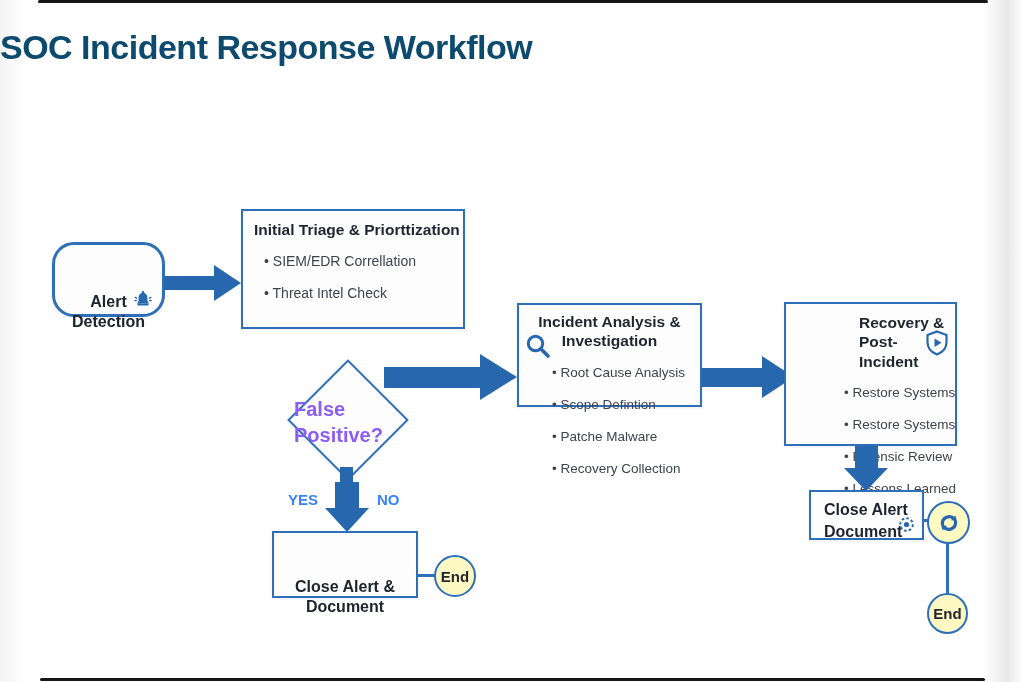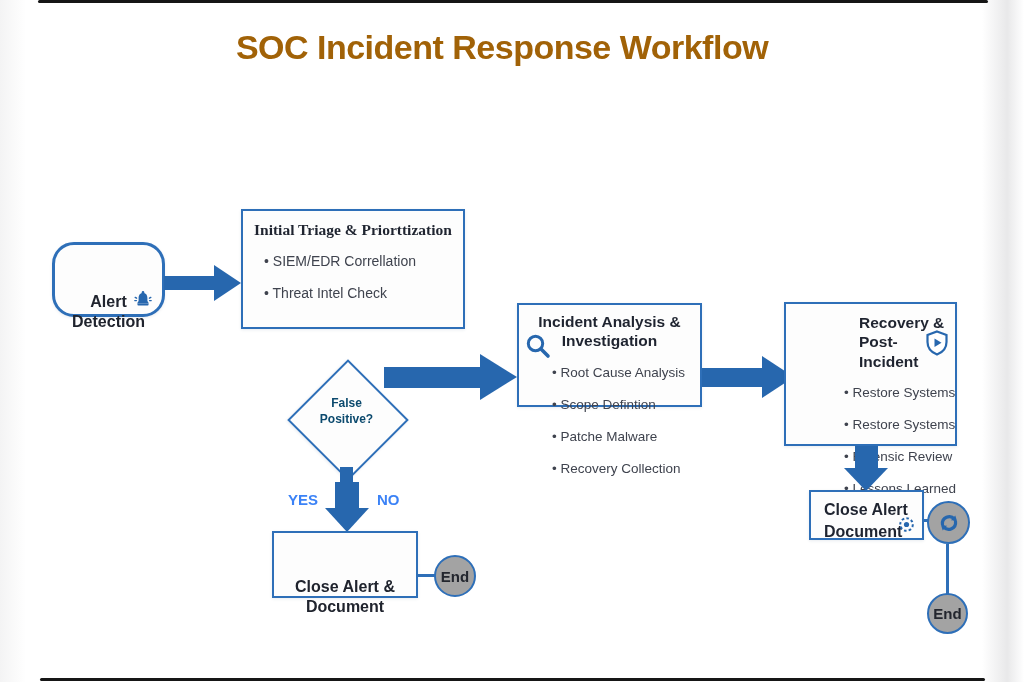--- a/index.html
+++ b/index.html
@@ -11,50 +11,50 @@
   .stage{position:absolute;inset:0;}
   
   .frame-top{position:absolute;left:38px;top:0;width:950px;height:3px;background:#161616;border-radius:2px;}
   .frame-bottom{position:absolute;left:40px;top:678px;width:945px;height:3px;background:#161616;border-radius:2px;}
   .edge-right{position:absolute;right:0;top:0;width:42px;height:682px;
     background:linear-gradient(to right,rgba(220,220,220,0) 0%,rgba(214,214,216,.55) 60%,rgba(255,255,255,1) 100%);}
   .edge-left{position:absolute;left:0;top:0;width:26px;height:682px;
     background:linear-gradient(to left,rgba(228,228,228,0) 0%,rgba(222,222,224,.35) 100%);}
 
   .diagram-title{
-    position:absolute;left:0;top:28px;width:1004px;text-align:center;
-    font-size:34px;font-weight:800;color:#a16207;letter-spacing:-.5px;
+    position:absolute;left:0;top:28px;width:1004px;
+    font-size:34px;font-weight:800;color:#0c4a6e;letter-spacing:-.5px;
   }
 
   .node{position:absolute;background:#fdfdfd;border:2.5px solid #2e6fb8;box-sizing:border-box;
     box-shadow:0 1px 3px rgba(40,70,110,.10);}
   .rounded{border-radius:22px;border-width:3px;}
 
   .node-label-center{display:flex;align-items:center;justify-content:center;height:100%;
     text-align:center;font-weight:700;color:#20242e;white-space:pre-line;line-height:1.25;margin-top:32px;}
 
   .box-title{font-weight:700;color:#1f2430;font-size:15.5px;line-height:1.25;white-space:pre-line;}
   .bullets{font-size:13.5px;color:#3f434e;line-height:20px;}
   .bullet-line{white-space:nowrap;margin-top:12px;}
   .bullet-line::before{content:"•  ";color:#3f434e;}
 
-  .circle{position:absolute;border:2.5px solid #2e6fb8;border-radius:50%;background:#a3a3a3;
+  .circle{position:absolute;border:2.5px solid #2e6fb8;border-radius:50%;background:#fef9c3;
     box-sizing:border-box;display:flex;align-items:center;justify-content:center;}
   .end-text{font-weight:700;font-size:15px;color:#23262e;}
 
   .shaft{position:absolute;background:#2767ae;}
   .head-right{position:absolute;width:0;height:0;border-top:solid transparent;border-bottom:solid transparent;border-left:solid #2767ae;}
   .head-down{position:absolute;width:0;height:0;border-left:solid transparent;border-right:solid transparent;border-top:solid #2767ae;}
   .conn{position:absolute;background:#2e6fb8;}
 
   .diamond-shape{position:absolute;left:305px;top:377px;width:82px;height:82px;
     border:2.5px solid #2e6fb8;background:#fdfdfd;transform:rotate(45deg);
     box-shadow:0 1px 3px rgba(40,70,110,.10);}
-  .diamond-label{position:absolute;left:294px;top:396px;width:105px;text-align:center;
-    font-weight:700;font-size:12px;color:#0c4a6e;white-space:pre-line;line-height:1.3;}
+  .diamond-label{position:absolute;left:294px;top:396px;width:105px;text-align:left;
+    font-weight:700;font-size:20px;color:#8b5cf6;white-space:pre-line;line-height:1.3;}
 
   .branch-label{position:absolute;font-weight:700;font-size:15px;color:#3b82f6;}
   .icon{position:absolute;}
 </style>
 </head>
 <body>
 
 <div class="stage">
 
   <div class="edge-left"></div>
@@ -77,21 +77,21 @@
         <line x1="18.8" y1="8.4" x2="17.4" y2="9.2"></line>
           <line x1="19.2" y1="11.6" x2="17.6" y2="11.6"></line>
       </g>
     </svg>
   </div>
 
   <div class="shaft" style="left:164px;top:276px;width:50px;height:14px;"></div>
   <div class="head-right" style="left:214px;top:265px;border-top-width:18px;border-bottom-width:18px;border-left-width:27px;"></div>
 
   <div class="node" style="left:241px;top:209px;width:224px;height:120px;">
-    <div class="box-title" style="margin:9px 3px 0 11px;font-family:Liberation Serif, serif;">Initial Triage &amp; Priorttization</div>
+    <div class="box-title" style="margin:9px 3px 0 11px;">Initial Triage &amp; Priorttization</div>
     <div class="bullets" style="margin:9px 0 0 21px;font-size:14px;">
       <div class="bullet-line">SIEM/EDR Correllation</div>
       <div class="bullet-line">Threat Intel Check</div>
     </div>
   </div>
 
   <div class="diamond-shape"></div>
   <div class="diamond-label">False
 Positive?</div>
 

